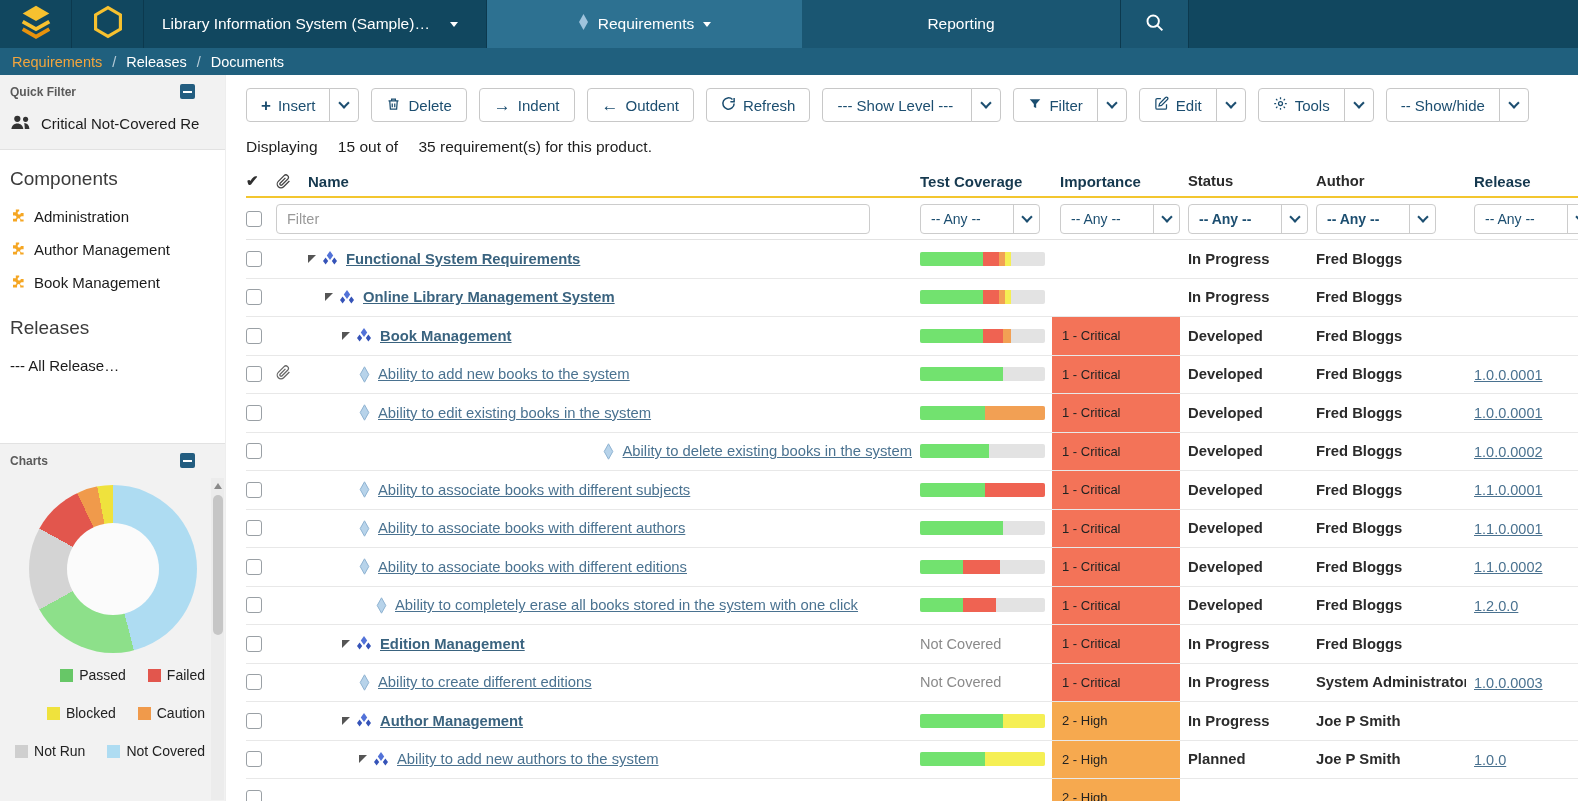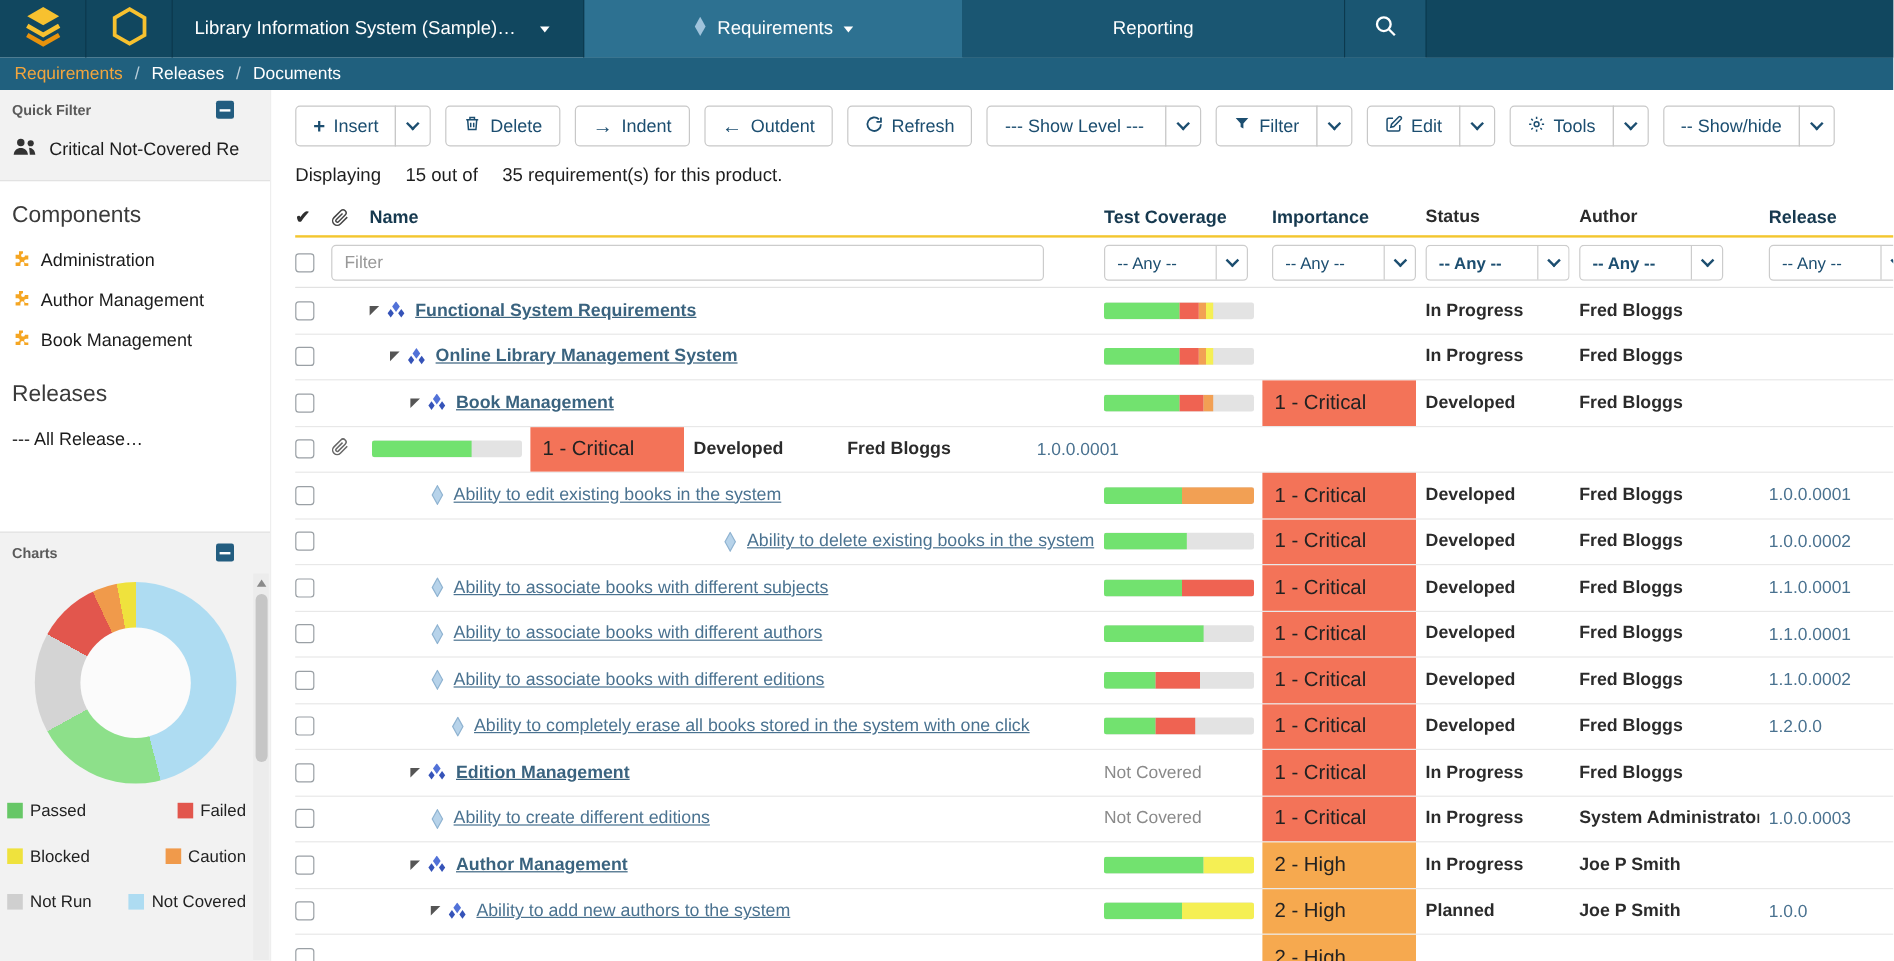--- a/index.html
+++ b/index.html
@@ -36,21 +36,21 @@
   .panel-title { font-size:12px; color:#5a5a5a;font-weight:bold; }
   .minus-box { width:15px; height:15px; background:#235d80; border-radius:2px; display:inline-flex; align-items:center; justify-content:center; cursor:pointer; }
   .minus-line { width:9px; height:2px; background:#fff; }
   .qf-item { display:flex; align-items:center; gap:9px; padding:10px 0 16px 10px; font-size:15px; color:#1c1c1c; white-space:nowrap; overflow:hidden; cursor:pointer; }
   .side-section { padding:0 10px; }
   .side-head { font-size:19px; font-weight:400; color:#3b3b3b; margin:18px 0 10px; }
   .side-item { display:flex; align-items:center; gap:9px; font-size:15px; color:#1b1b1b; height:33px; cursor:pointer; white-space:nowrap; }
   .panel-charts { position:absolute; left:0; right:0; top:368px; bottom:0; background:#f2f2f2; border-top:1px solid #e2e2e2; }
   .donut { position:relative; width:168px; height:168px; border-radius:50%; margin:12px auto 10px; }
   .donut-hole { position:absolute; left:50%; top:50%; width:92px; height:92px; margin:-46px 0 0 -46px; border-radius:50%; background:#fbfbfb; }
-  .legend { display:flex; flex-wrap:wrap; justify-content:space-between; column-gap:14px; row-gap:7px; padding:4px 20px 0 6px; font-size:14px; color:#222;gap:22px; }
+  .legend { display:flex; flex-wrap:wrap; justify-content:flex-end; column-gap:14px; row-gap:7px; padding:4px 20px 0 6px; font-size:14px; color:#222;gap:22px; }
   .legend-item { display:inline-flex; align-items:center; gap:6px; }
   .swatch { width:13px; height:13px; display:inline-block; }
   .sb { position:absolute; top:34px; right:1px; bottom:1px; width:13px; background:#ececec; }
   .sb-up { height:15px; display:flex; align-items:center; justify-content:center; cursor:pointer; }
   .sb-up-tri { width:0; height:0; border-left:4px solid transparent; border-right:4px solid transparent; border-bottom:6px solid #8a8a8a; }
   .sb-thumb { position:absolute; top:17px; left:1.5px; width:10px; height:140px; background:#c6c6c6; border-radius:5px; cursor:grab; }
 
   
   .main { flex:1; padding:13px 0 0 20px; overflow:hidden; position:relative; }
 
@@ -95,23 +95,23 @@
 
   .trow { display:flex; align-items:center; height:38.5px; border-bottom:1px solid #e8e8e8; }
   .cb { width:16px; height:16px; border:1.5px solid #9aa0a5; border-radius:3px; background:#fff; display:inline-block; cursor:pointer; }
   .tri { width:0; height:0; border-top:8px solid #555; border-right:8px solid transparent; display:inline-block; margin-right:6px; flex:none; cursor:pointer; }
   .req-icon { margin-right:8px; flex:none; display:inline-flex; }
   .req-link { color:#4a7290; text-decoration:underline; cursor:pointer; white-space:nowrap; font-size:14.8px; }
   .req-link.bold { font-weight:bold; color:#3a637f; }
   .covbar { display:flex; width:125px; height:14px; border-radius:2px; overflow:hidden; background:#e3e3e3; }
   .covbar span { display:block; height:100%; }
   .covtext { color:#8a8a8a; font-size:14.5px; }
-  .imp-block { flex:1; display:flex; align-items:center; padding-left:10px; font-size:17px; color:#222; height:100%; }
+  .imp-block { flex:1; display:flex; align-items:center; padding-left:10px; font-size:13px; color:#222; height:100%; }
   .c-status, .c-author { font-weight:600; color:#2b2b2b; font-size:14.8px; white-space:nowrap; overflow:hidden; }
-  .rel-link { color:#4a7290; font-size:14.5px; cursor:pointer; }
+  .rel-link { color:#4a7290; text-decoration:underline; font-size:14.5px; cursor:pointer; }
 </style>
 </head>
 <body>
 
 <div class="screen">
 
   <div class="navbar">
     <div class="nav-logo">
       <span>
         <svg width="38" height="38" viewBox="0 0 40 40">
@@ -546,20 +546,29 @@
     <div class="cell c-check">
                 <span class="cb"></span>
               </div>
     <div class="cell c-clip">
       <span class="row-clip">
         <svg width="15" height="15" viewBox="0 0 24 24">
                     <path d="M21.4 11.1l-9.2 9.2a6 6 0 0 1-8.5-8.5l9.2-9.2a4 4 0 0 1 5.7 5.7l-9.2 9.2a2 2 0 0 1-2.8-2.8l8.5-8.5" fill="none" stroke="#666" stroke-width="2"></path>
                   </svg>
       </span>
     </div>
+    <div class="cell c-name" style="padding-left: 57px;">
+
+      <span class="req-icon icon-single">
+        <svg width="11" height="17" viewBox="0 0 11 17">
+                    <path d="M5.5 .8L9.8 8.5 5.5 16.2 1.2 8.5z" fill="#b7d3ea" stroke="#8fb3d1" stroke-width="1"></path>
+                  </svg>
+      </span>
+      <a class="req-link">Ability to add new books to the system</a>
+    </div>
     <div class="cell c-cov">
       <span class="covbar">
                   <span style="width: 66%; background: rgb(114, 226, 111);"></span>
                 </span>
 
     </div>
     <div class="cell c-imp" style="background: rgb(243, 115, 88);">
                 <span class="imp-block">1 - Critical</span>
               </div>
     <div class="cell c-status">Developed</div>

